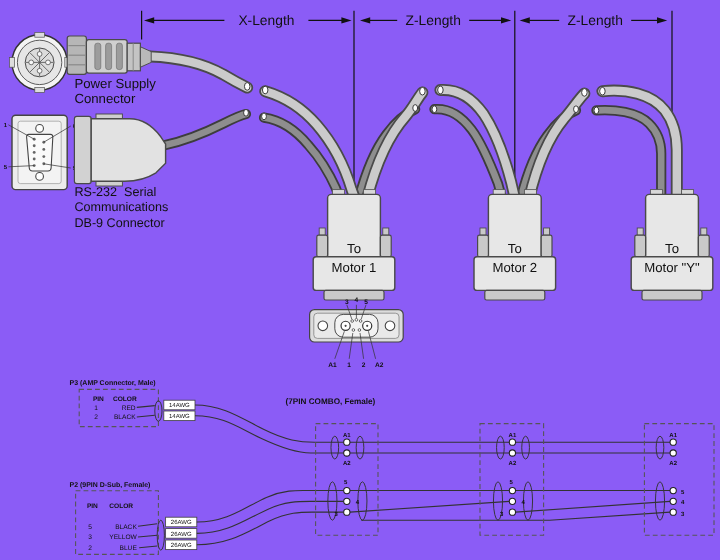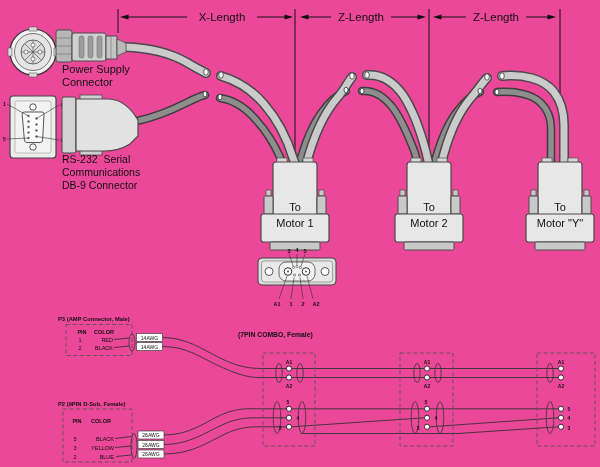--- a/index.html
+++ b/index.html
@@ -1,16 +1,16 @@
 <!DOCTYPE html>
 <html><head>
 <meta charset="utf-8">
 <style>
   html,body{margin:0;padding:0;background:#ffffff;}
-  .stage{width:600px;height:467px;position:relative;background:#ec4899;}
+  .stage{width:600px;height:467px;position:relative;background:#8b5cf6;}
   svg{display:block;}
   svg text{font-family:"Liberation Sans",sans-serif;fill:#111;white-space:pre;}
   .dim-t{font-size:11.5px;}
   .lbl{font-size:11px;}
   .lbl-s{font-size:10.5px;}
   .tiny{font-size:5.5px;}
   .tinyb{font-size:5.5px;font-weight:bold;}
   .pinb{font-size:5px;font-weight:bold;}
   .ttl{font-size:5.8px;font-weight:bold;}
   .awg{font-size:5px;}

